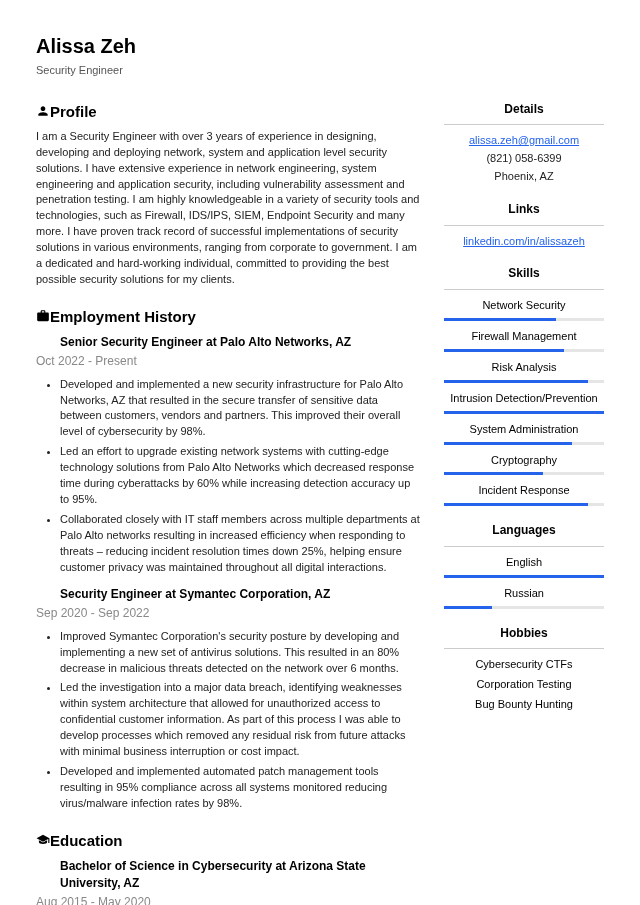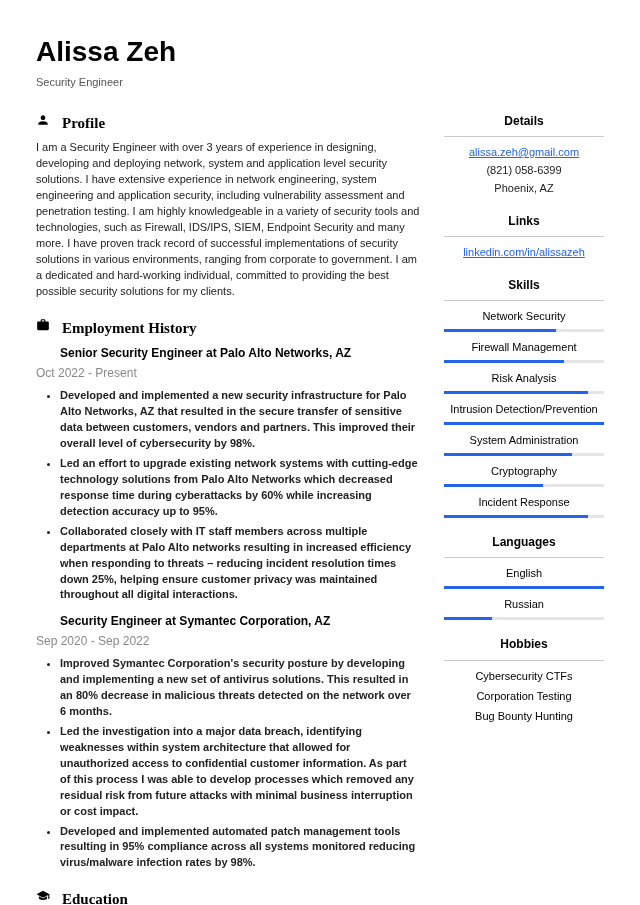--- a/index.html
+++ b/index.html
@@ -6,34 +6,34 @@
   body {
     font-family: -apple-system, BlinkMacSystemFont, "Segoe UI", Arial, sans-serif;
     background: #fff;
     width: 640px;
     color: #000;
     font-size: 11px;
     line-height: 1.45;
   }
   .page { padding: 32px 36px 24px 36px; }
   .header { margin-bottom: 22px; }
-  .name { font-size: 28px; font-weight: 700; color: #000; }
+  .name { font-size: 20px; font-weight: 700; color: #000; }
   .title { font-size: 11px; color: #555; margin-top: 2px; }
   .columns { display: flex; gap: 24px; }
   .main { flex: 1; }
   .side { width: 160px; flex-shrink: 0; }
   .section { margin-bottom: 18px; }
-  .sec-head { display: flex; align-items: flex-start; gap: 12px; margin-bottom: 6px; font-family: Liberation Serif, serif; }
+  .sec-head { display: flex; align-items: flex-end; gap: 0; margin-bottom: 6px; }
   .sec-head svg { width: 14px; height: 14px; fill: #000; flex-shrink: 0; }
   .sec-title { font-size: 15px; font-weight: 700; }
   .profile-text { font-size: 11px; color: #222; }
   .job { margin-bottom: 10px; }
   .job-title { font-size: 12px; font-weight: 700; margin-bottom: 2px; margin-left: 24px; }
   .job-dates { font-size: 12px; color: #888; margin-bottom: 6px; }
-  .job ul { padding-left: 24px; font-weight: bold; }
+  .job ul { padding-left: 24px; }
   .job li { font-size: 11px; margin-bottom: 4px; color: #222; }
   .side-sec { margin-bottom: 16px; text-align: center; }
   .side-title { font-size: 12px; font-weight: 700; margin-bottom: 6px; }
   .side-hr { border: none; border-top: 1px solid #ccc; margin-bottom: 8px; }
   .link { color: #2563eb; text-decoration: underline; font-size: 11px; }
   .side-text { font-size: 11px; color: #222; }
   .detail-line { margin-bottom: 2px; }
   .skill { margin-bottom: 8px; }
   .skill-name { font-size: 11px; margin-bottom: 4px; }
   .bar { height: 3px; background: #e5e5e5; position: relative; }

